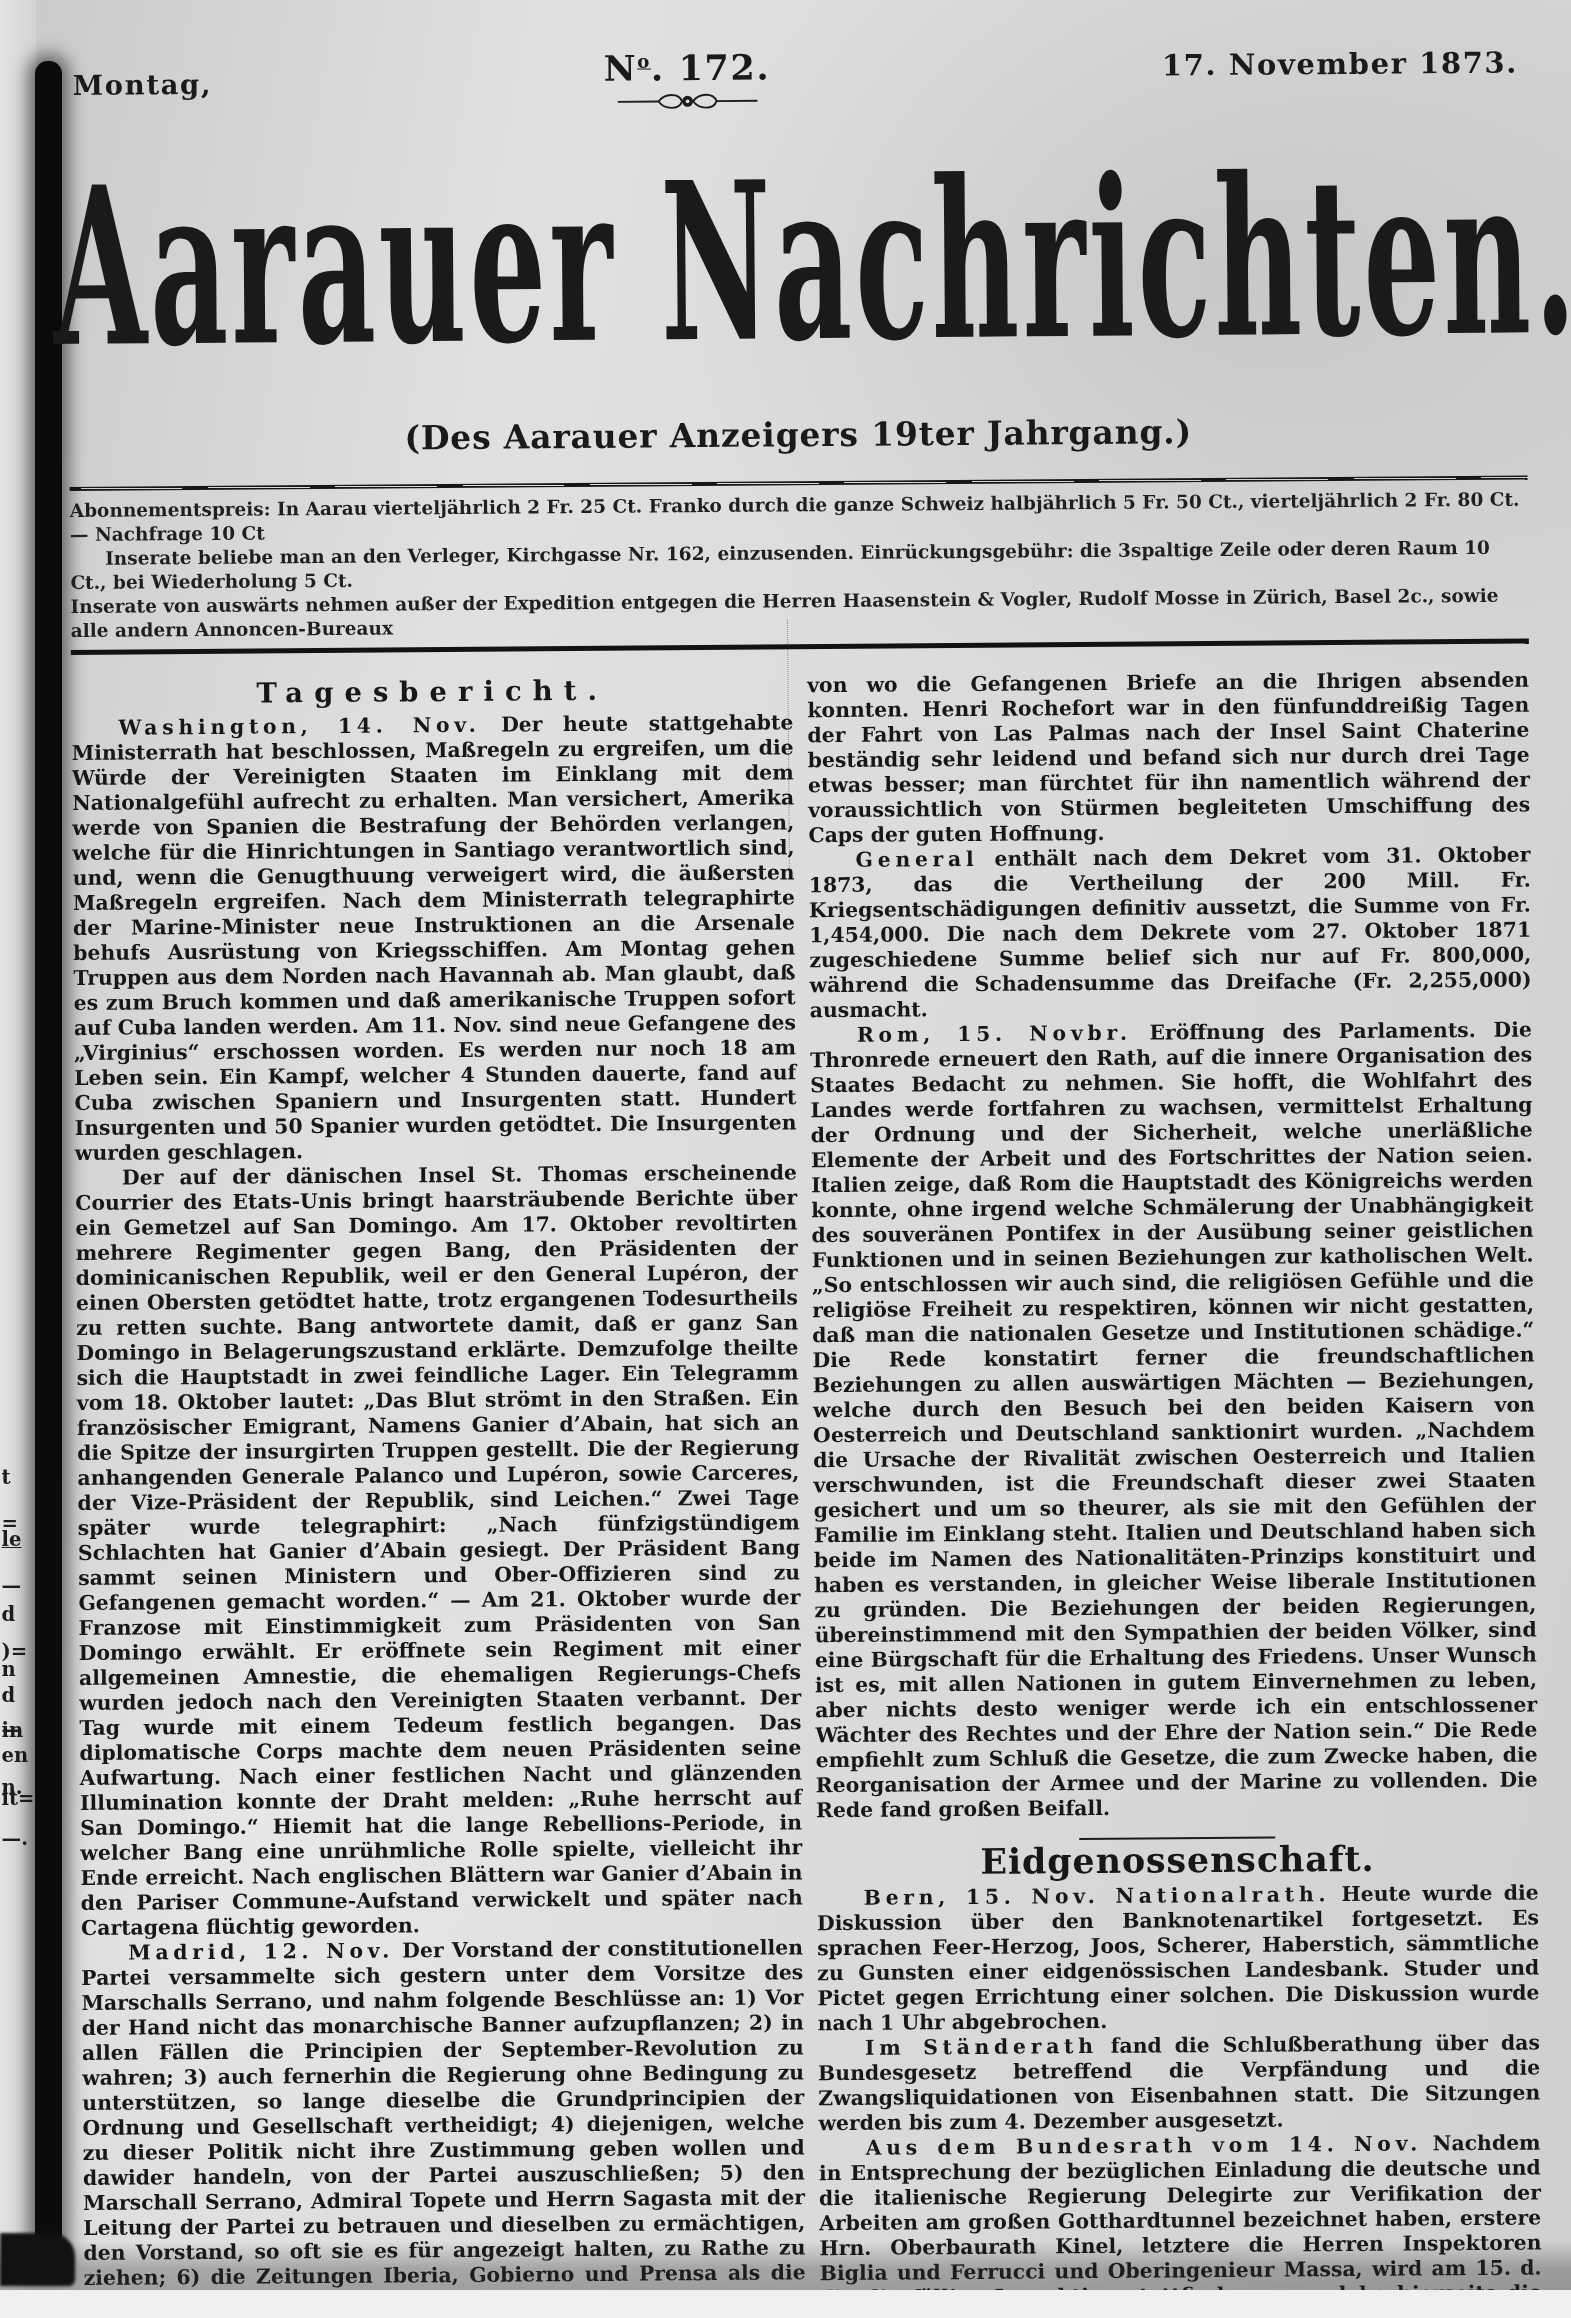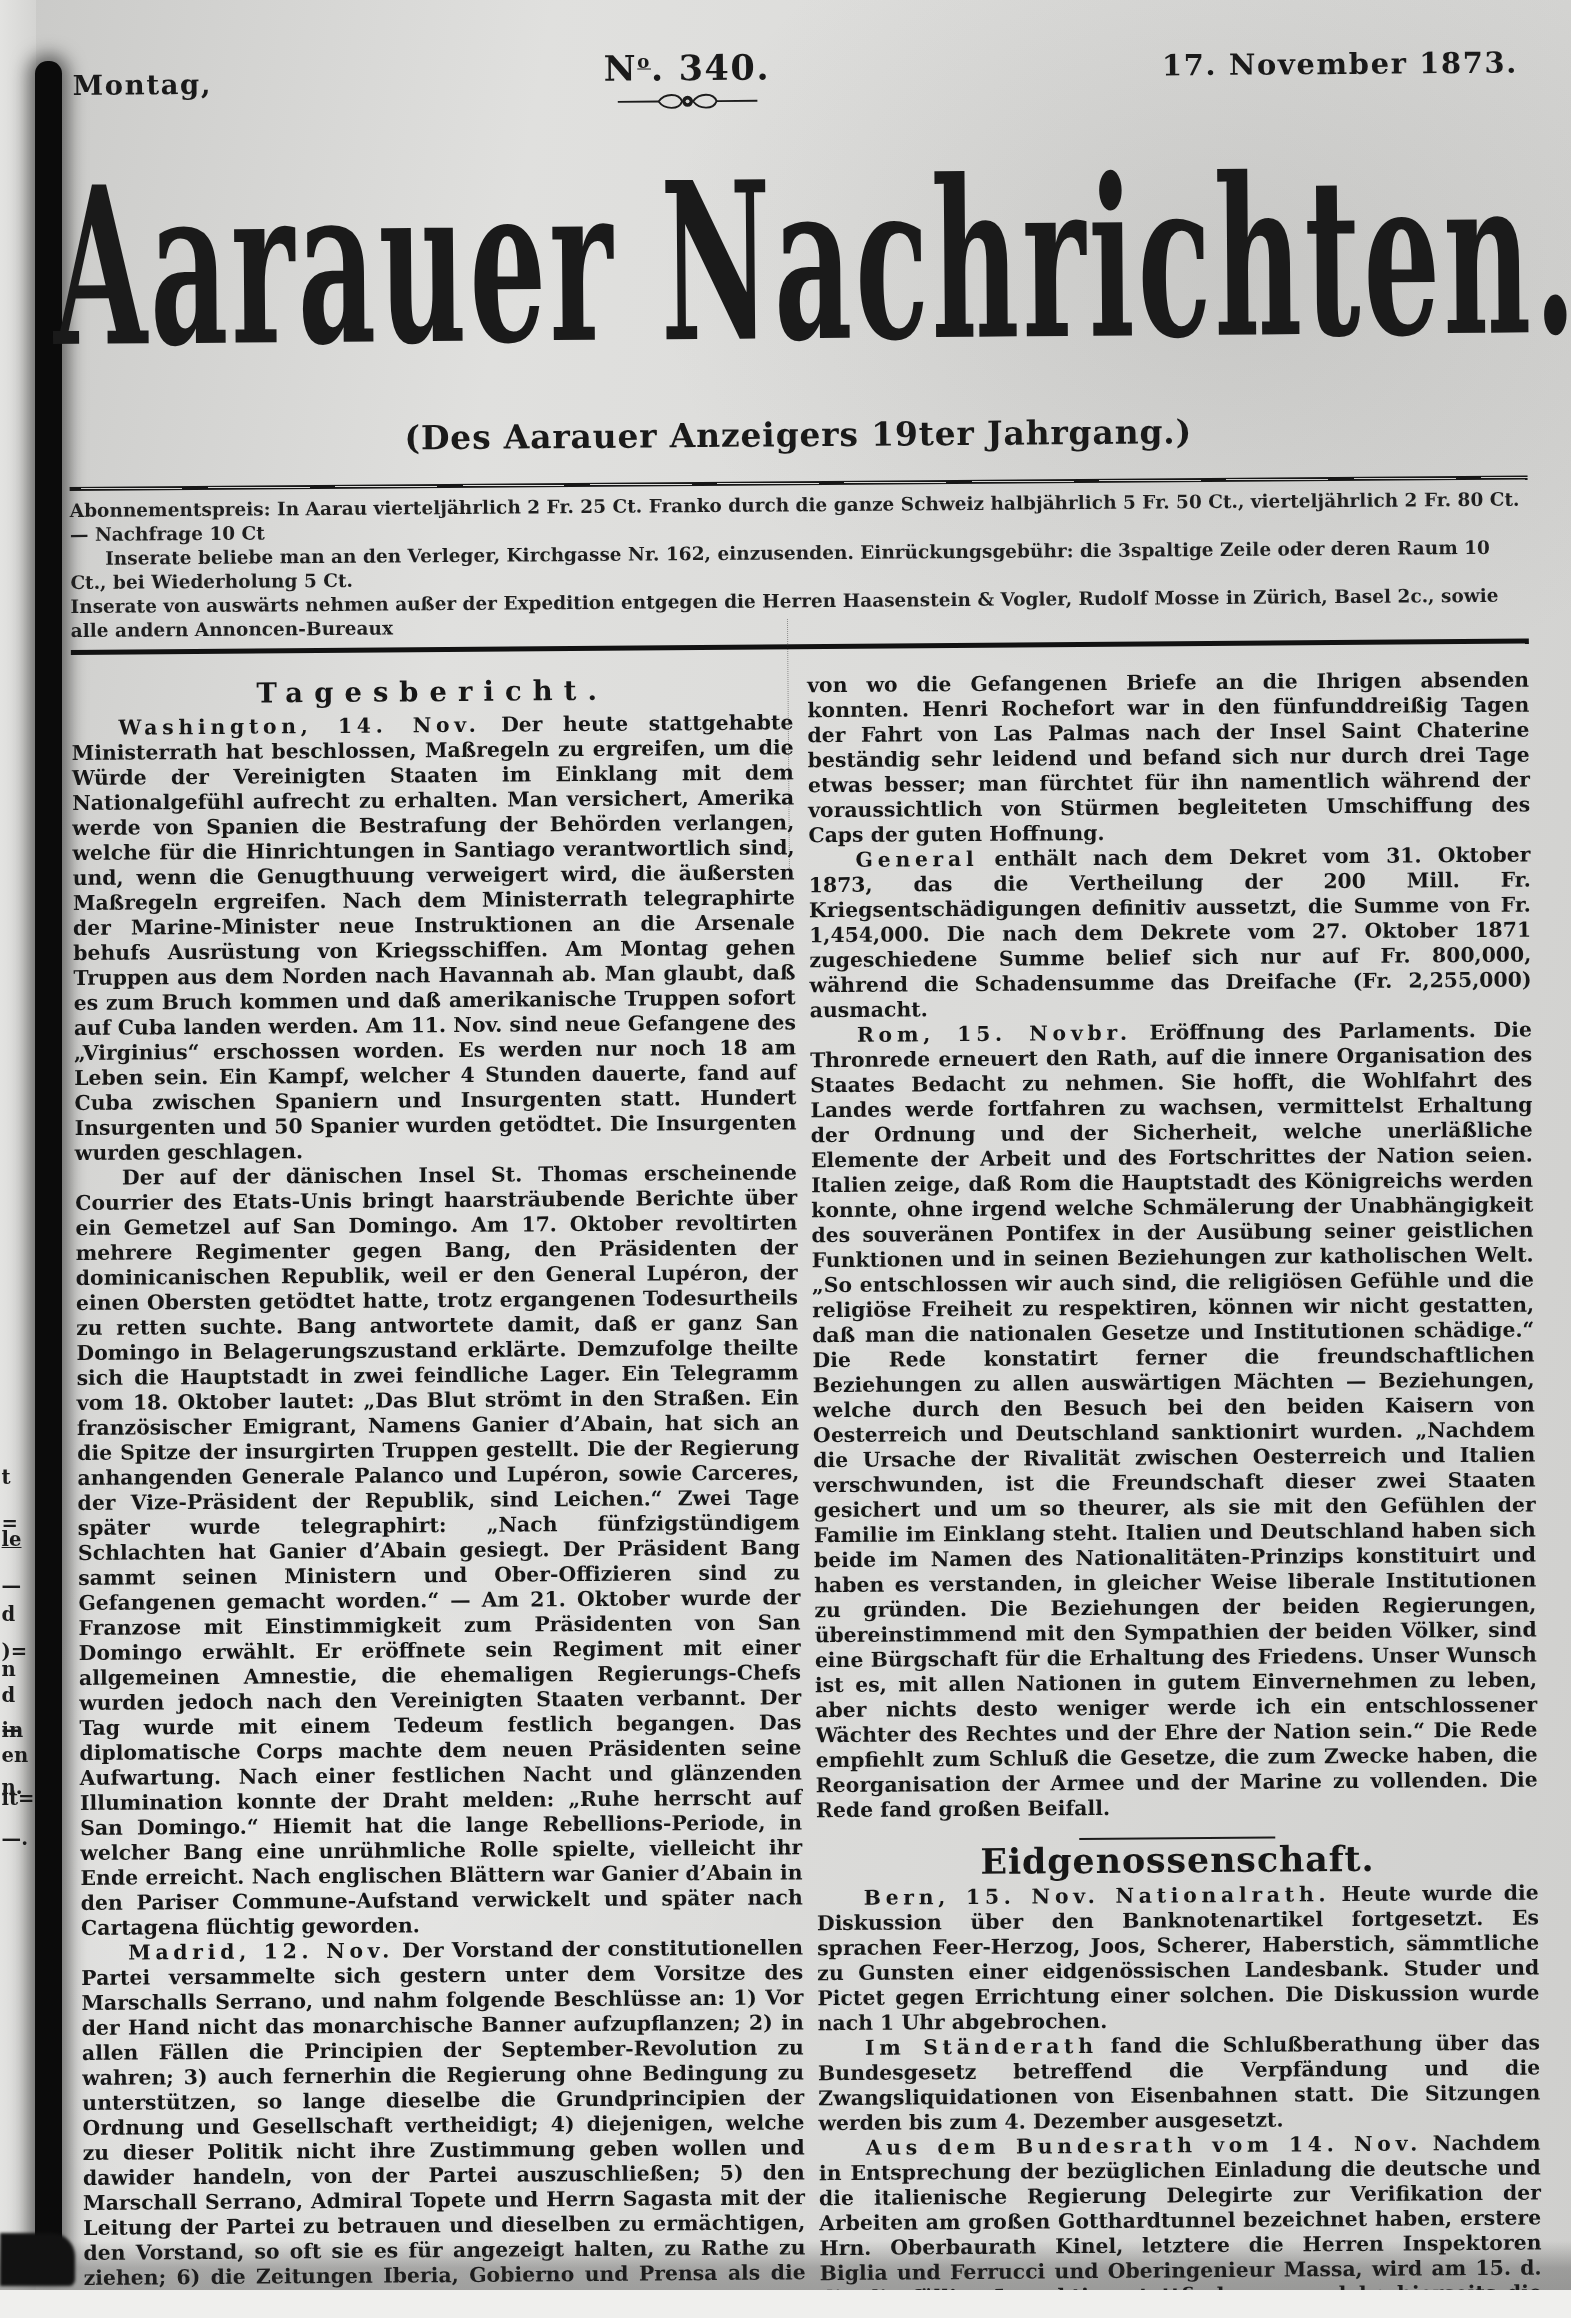--- a/index.html
+++ b/index.html
@@ -86,21 +86,21 @@
         <span class="frag" style="top: 1827px;">—.</span>
       </div>
   </div>
   <div class="gutter"></div>
 
   <div class="content">
 
     <div class="header-row">
       <span class="day">Montag,</span>
       <div class="issue-wrap">
-        <span class="issue"><span>N</span><sup>o</sup><span>. 340.</span></span>
+        <span class="issue"><span>N</span><sup>o</sup><span>. 172.</span></span>
         <svg class="ornament" width="146" height="20.4" viewBox="0 0 186 26">
           <g stroke="#1c1c1c" stroke-width="2.4" fill="none">
             <path d="M4 13 H56"></path>
               <path d="M130 13 H182"></path>
             <path d="M56 13 c8 -11 26 -11 30 0 c-4 11 -22 11 -30 0 Z"></path>
             <path d="M100 13 c8 -11 26 -11 30 0 c-4 11 -22 11 -30 0 Z"></path>
           </g>
           <circle cx="93" cy="13" r="7" fill="#1c1c1c"></circle>
           <circle cx="93" cy="13" r="2.4" fill="#dadad8"></circle>
         </svg>

